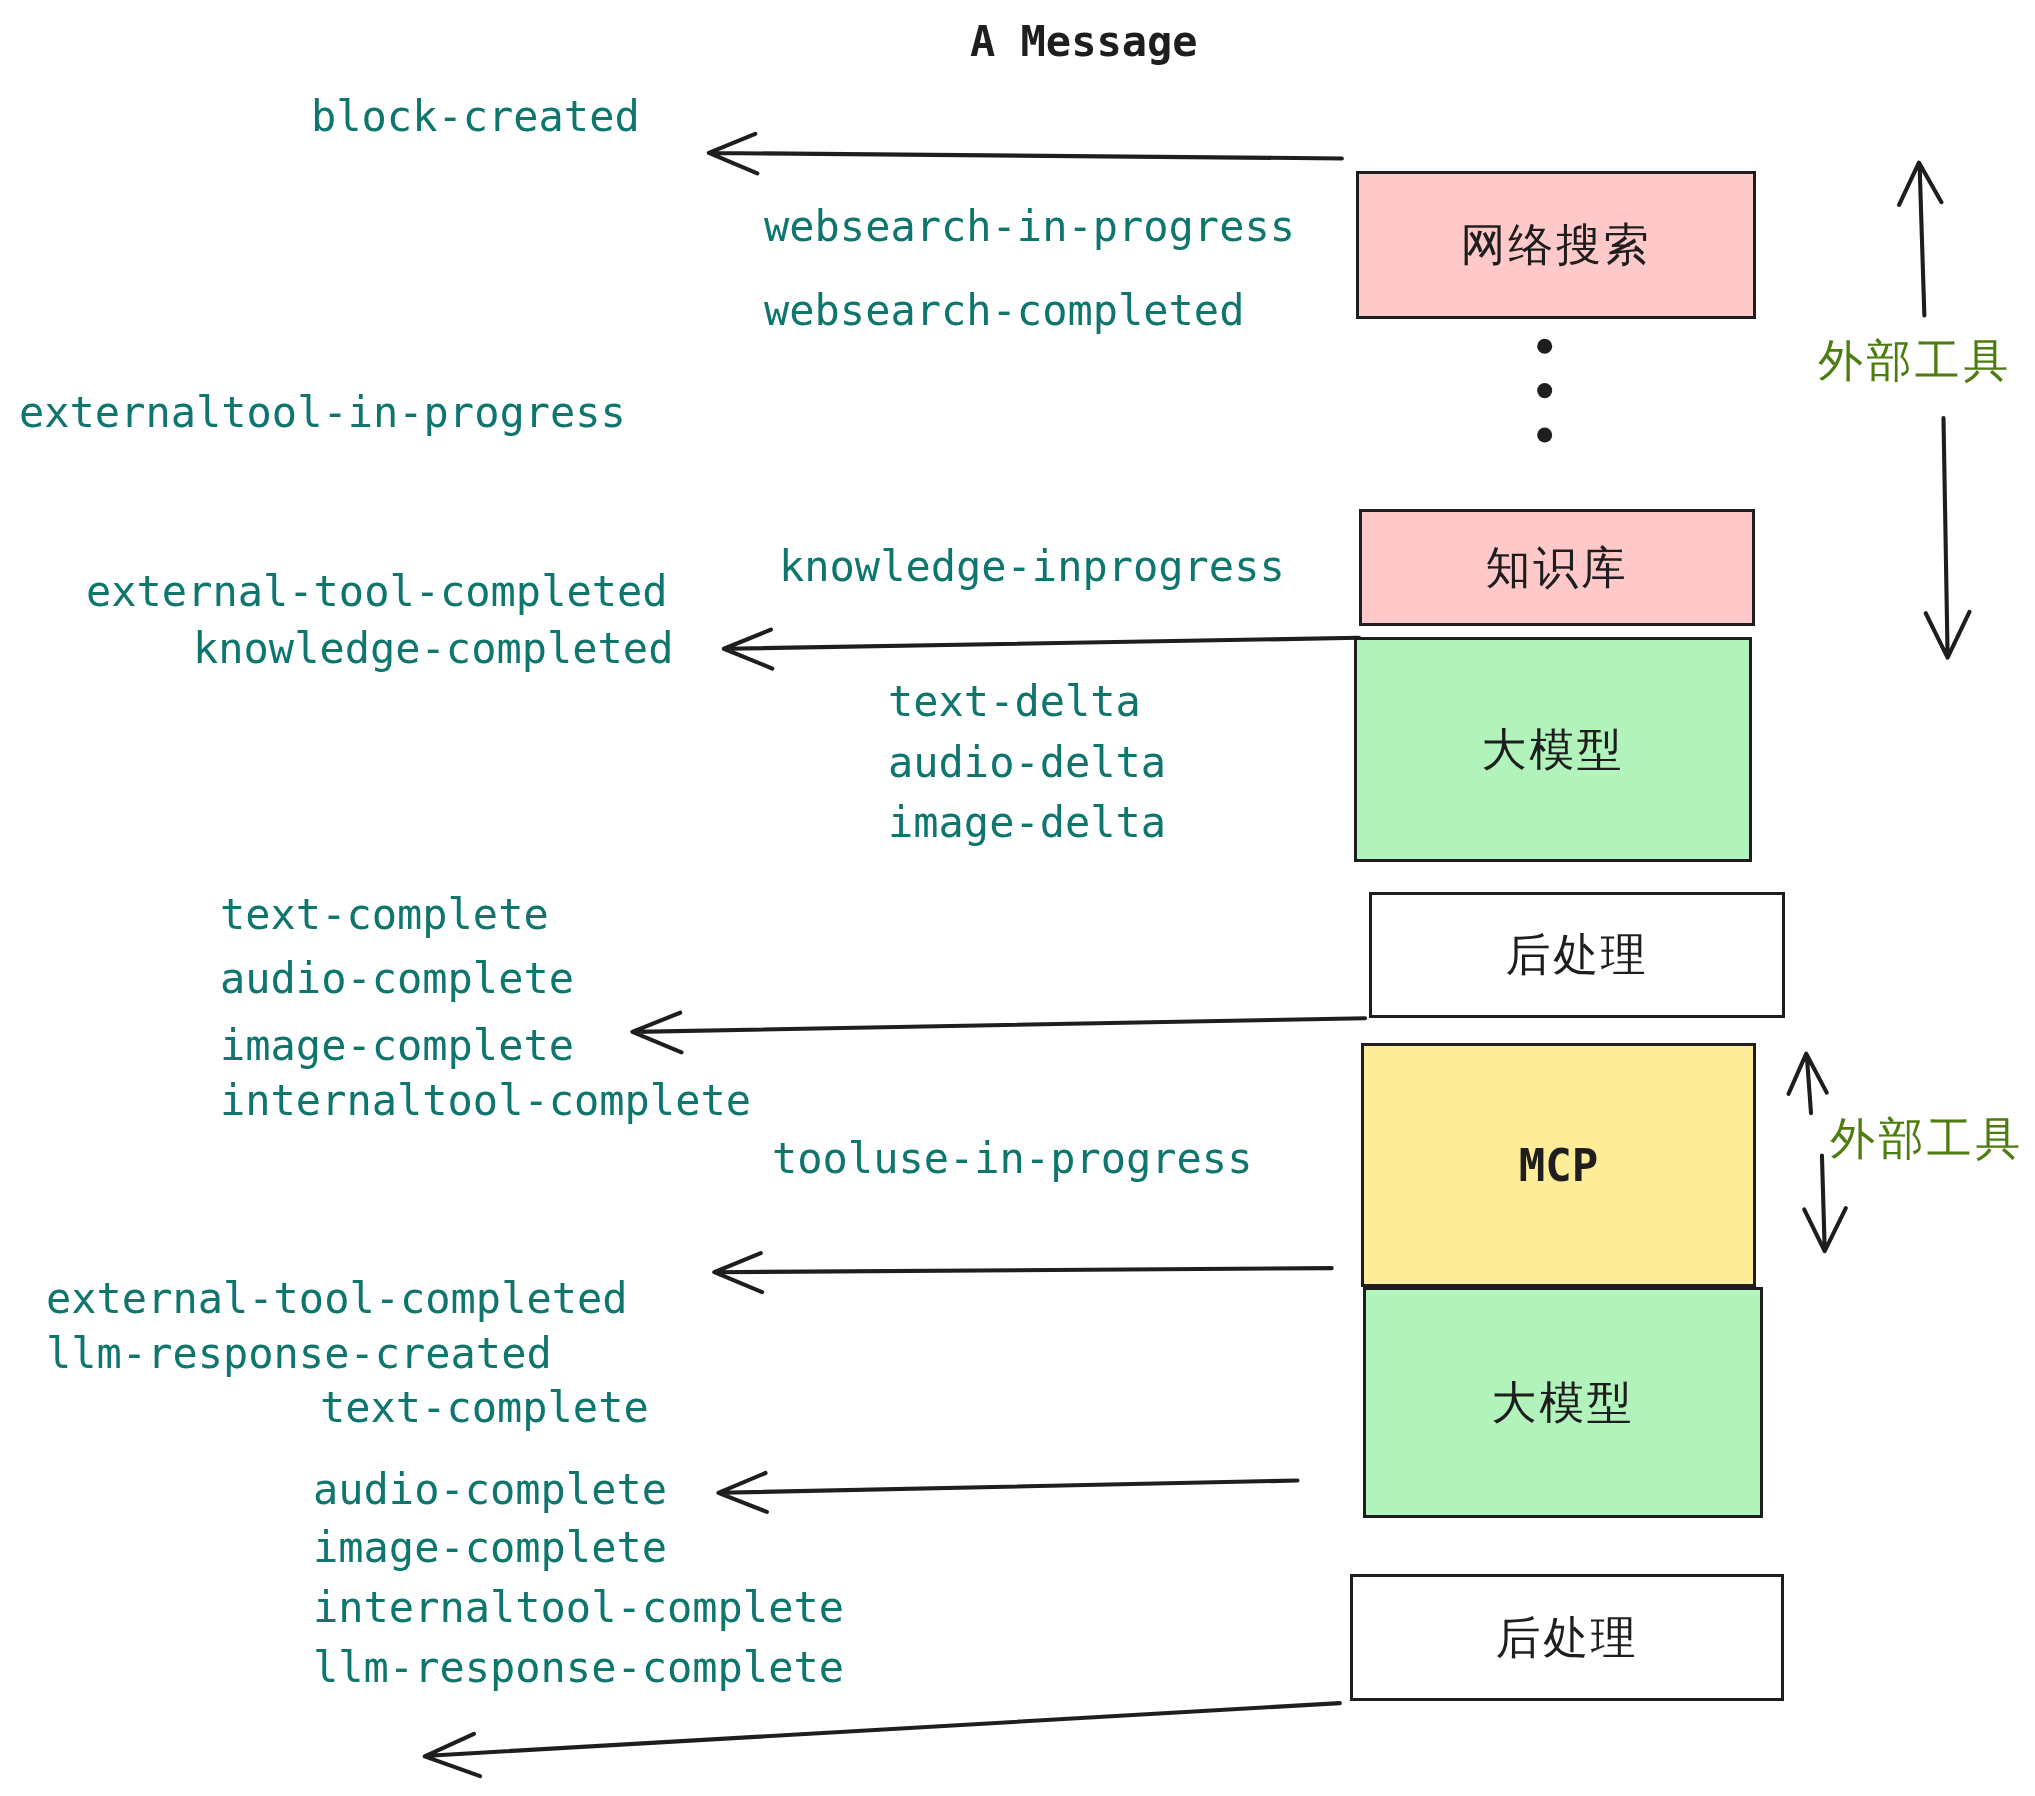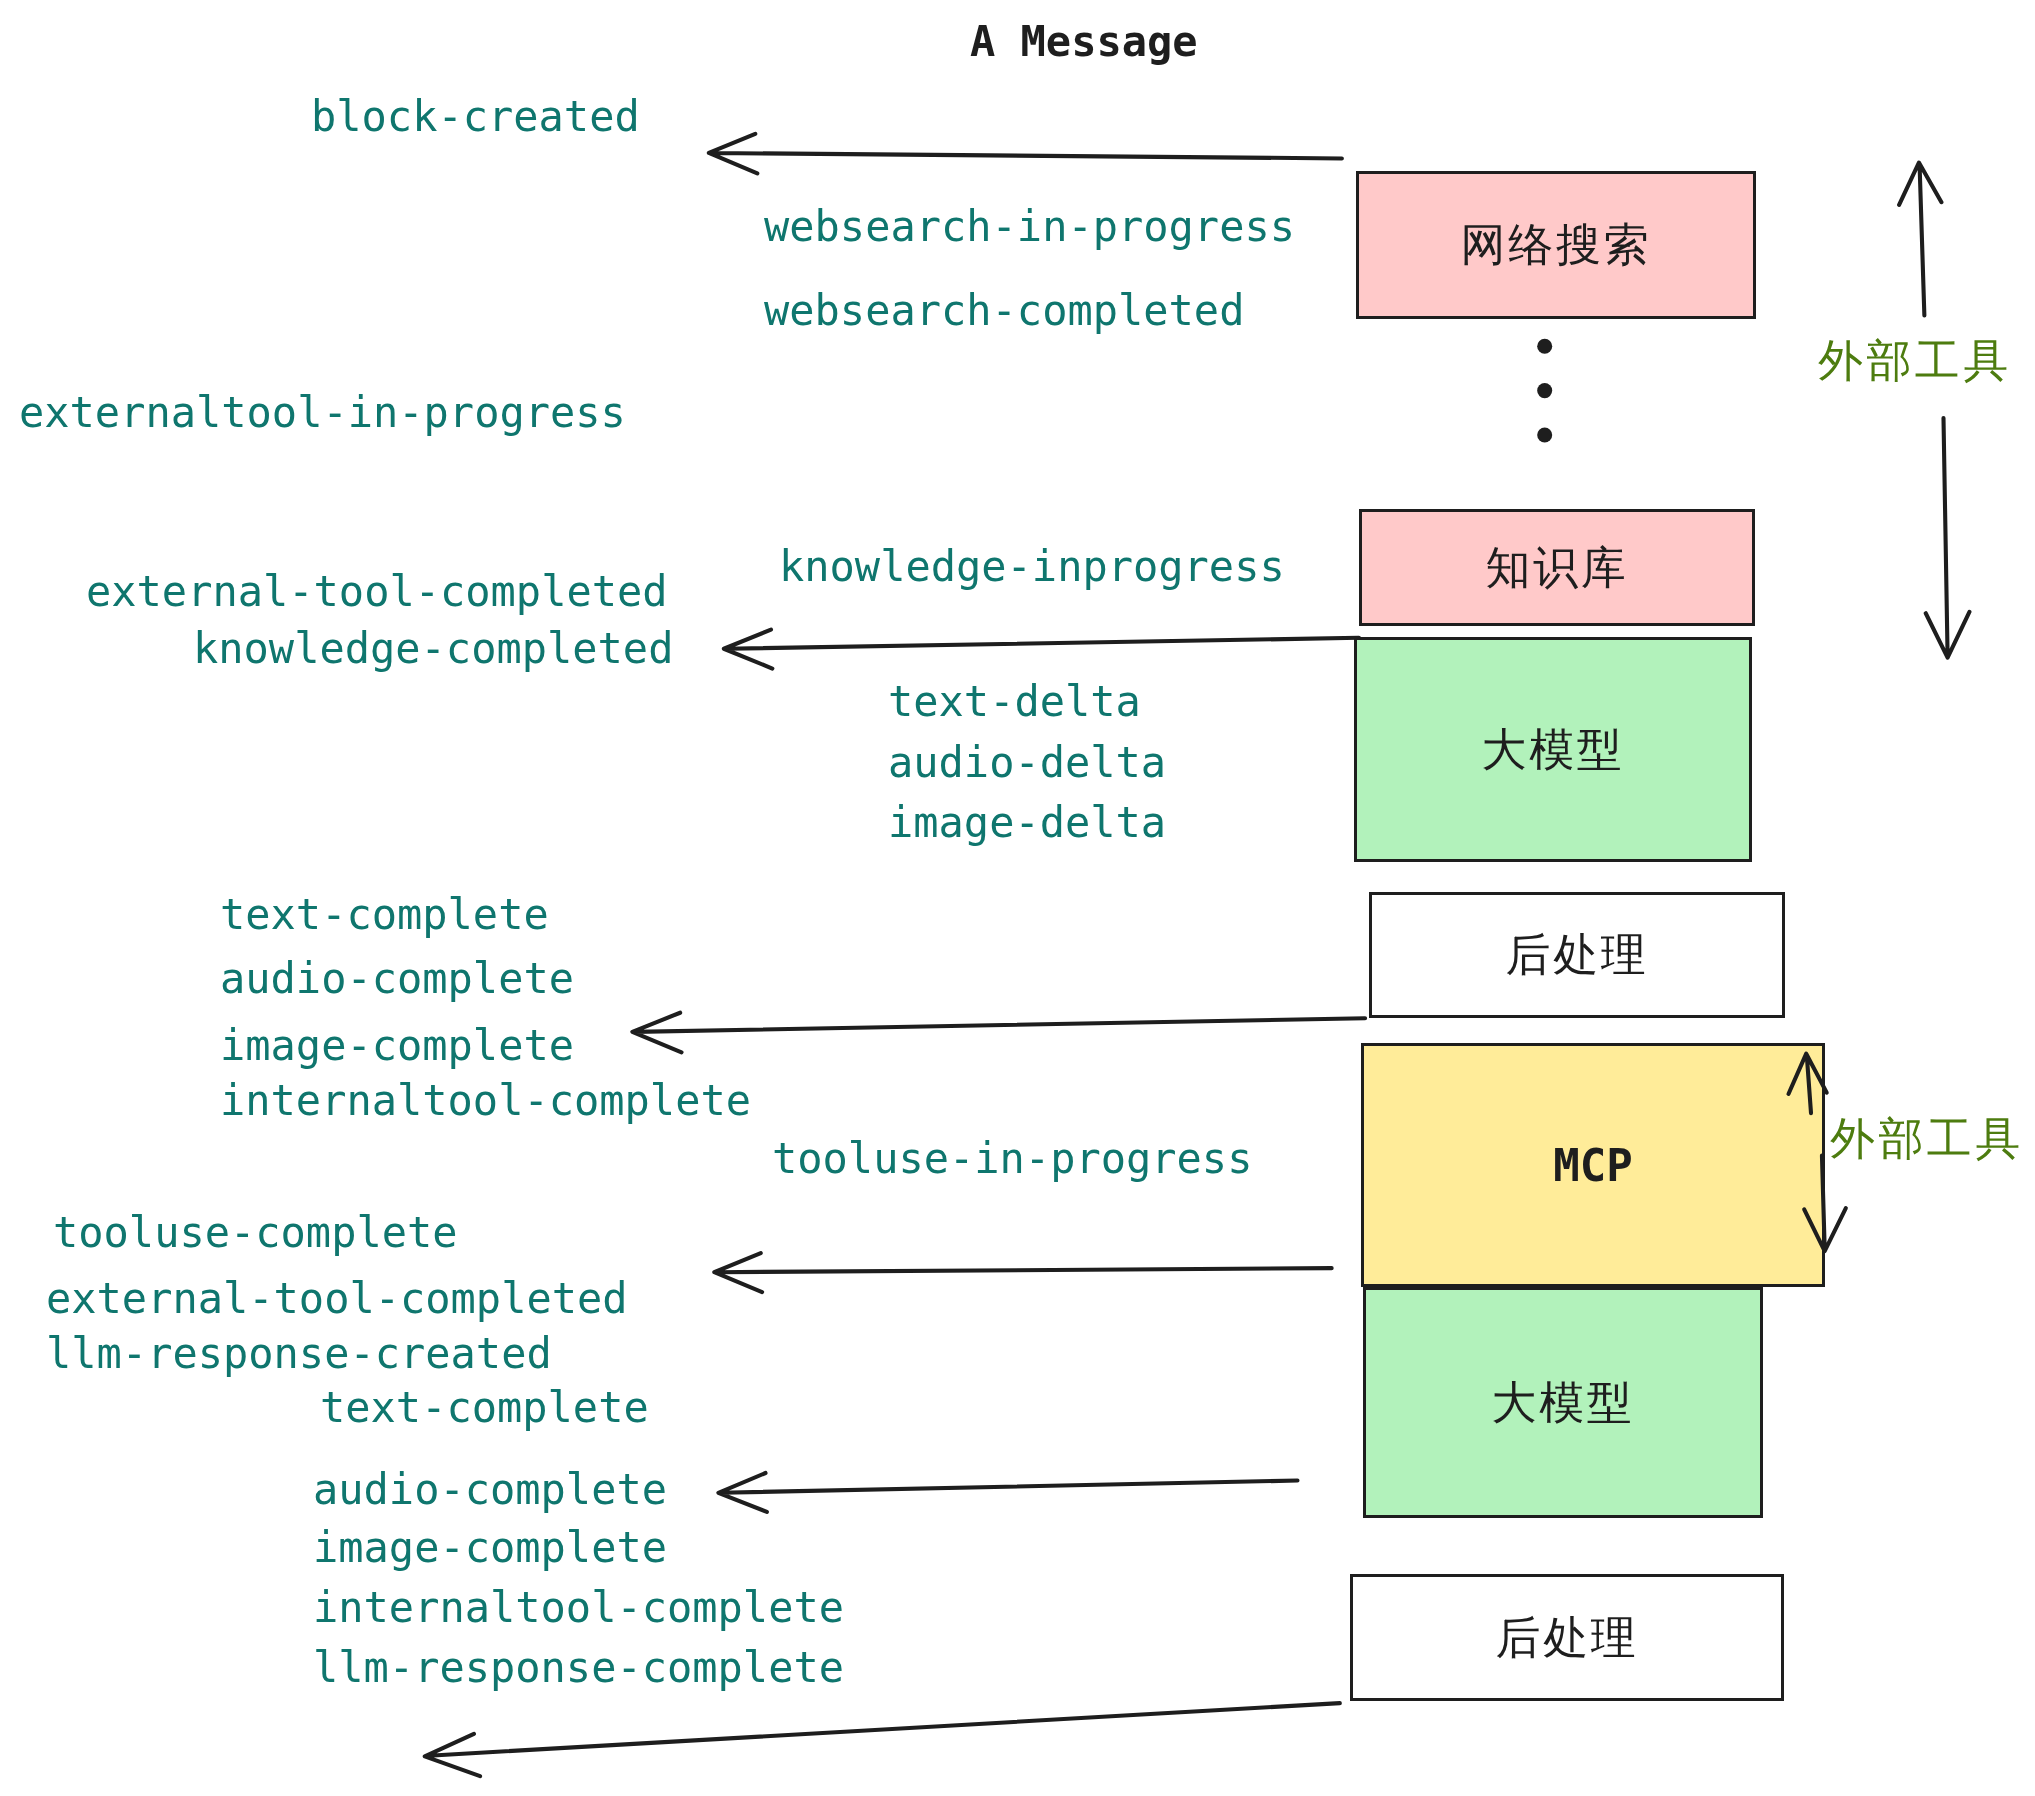--- a/index.html
+++ b/index.html
@@ -82,21 +82,20 @@
   <div class="ev" style="left:86px;  top:571px;">external-tool-completed</div>
   <div class="ev" style="left:193px;  top:628px;">knowledge-completed</div>
   <div class="ev" style="left:888px; top:681px;">text-delta</div>
   <div class="ev" style="left:888px; top:742px;">audio-delta</div>
   <div class="ev" style="left:888px; top:802px;">image-delta</div>
   <div class="ev" style="left:220px;  top:894px;">text-complete</div>
   <div class="ev" style="left:220px;  top:958px;">audio-complete</div>
   <div class="ev" style="left:220px;  top:1025px;">image-complete</div>
   <div class="ev" style="left:220px;  top:1080px;">internaltool-complete</div>
   <div class="ev" style="left:772px; top:1138px;">tooluse-in-progress</div>
-  <div class="ev" style="left:53px;   top:1212px;">tooluse-complete</div>
   <div class="ev" style="left:46px;   top:1278px;">external-tool-completed</div>
   <div class="ev" style="left:46px;   top:1333px;">llm-response-created</div>
   <div class="ev" style="left:320px;  top:1387px;">text-complete</div>
   <div class="ev" style="left:313px;  top:1469px;">audio-complete</div>
   <div class="ev" style="left:313px;  top:1527px;">image-complete</div>
   <div class="ev" style="left:313px;  top:1587px;">internaltool-complete</div>
   <div class="ev" style="left:313px;  top:1647px;">llm-response-complete</div>
 
   <div class="box" style="left: 1356px; top: 171px; width: 400px; height: 148px; background: rgb(255, 201, 201);">
     <span class="cjk-label">网络搜索</span>
@@ -107,21 +106,21 @@
   </div>
 
   <div class="box" style="left: 1354px; top: 637px; width: 398px; height: 225px; background: rgb(178, 242, 187);">
     <span class="cjk-label">大模型</span>
   </div>
 
   <div class="box" style="left: 1369px; top: 892px; width: 416px; height: 126px; background: rgb(255, 255, 255);">
     <span class="cjk-label">后处理</span>
   </div>
 
-  <div class="box" style="left: 1361px; top: 1043px; width: 464px; height: 244px; background: rgb(255, 236, 153);">
+  <div class="box" style="left: 1361px; top: 1043px; width: 395px; height: 244px; background: rgb(255, 236, 153);">
     <span class="latin-label">MCP</span>
   </div>
 
   <div class="box" style="left: 1363px; top: 1287px; width: 400px; height: 231px; background: rgb(178, 242, 187);">
     <span class="cjk-label">大模型</span>
   </div>
 
   <div class="box" style="left: 1350px; top: 1574px; width: 434px; height: 127px; background: rgb(255, 255, 255);">
     <span class="cjk-label">后处理</span>
   </div>

